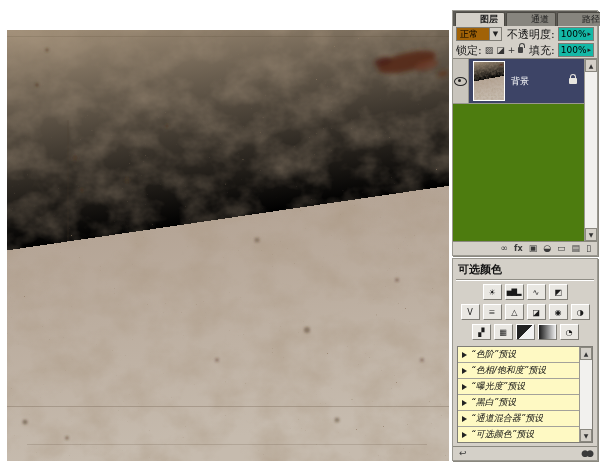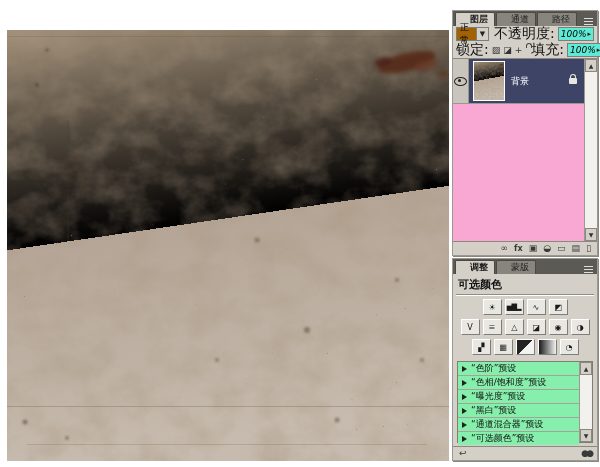--- a/index.html
+++ b/index.html
@@ -5,38 +5,38 @@
   html,body{margin:0;padding:0;background:#fff;}
   body{width:600px;height:467px;position:relative;overflow:hidden;
        font-family:"DejaVu Sans","Liberation Sans",sans-serif;font-size:10px;color:#000;}
   
   .canvas-wrap{position:absolute;left:7px;top:30px;width:442px;height:431px;}
   .canvas-wrap svg{display:block;}
   
   .panel-col{position:absolute;left:452px;top:10px;width:146px;height:451px;display:flex;flex-direction:column;}
   .panel{background:#d4d0c8;border:1px solid #9a9890;box-shadow:1px 1px 0 #8a887f;}
   .tabbar{display:flex;align-items:flex-end;background:#5c5a55;height:14px;padding:1px 2px 0 2px;gap:1px;}
-  .tab{padding:1px 6px 1px 14px;font-size:9px;line-height:11px;background:#87857e;color:#1c1c1c;
+  .tab{padding:1px 6px 1px 24px;font-size:9px;line-height:11px;background:#87857e;color:#1c1c1c;
        border:1px solid #4a4842;border-bottom:none;border-radius:2px 2px 0 0;white-space:nowrap;cursor:default;margin-top:6px;}
   .tab.active{background:#d4d0c8;font-weight:bold;}
   .tab-menu{margin-left:auto;width:13px;height:10px;display:flex;align-items:center;justify-content:center;}
   .menu-lines{width:9px;height:7px;background:repeating-linear-gradient(#ddd 0 1px,transparent 1px 3px);}
   
   .lp-row{display:flex;align-items:center;gap:3px;padding:1px 3px;height:14px;}
   .select-box{display:flex;align-items:center;background:#a16207;border:1px solid #7f7d76;height:12px;}
   .select-box .val{padding:0 3px;flex:1;font-size:9px;}
   .dd-btn{width:11px;height:100%;background:#d4d0c8;border-left:1px solid #7f7d76;
           display:flex;align-items:center;justify-content:center;font-size:7px;color:#222;}
-  .mini-label{font-size:14px;white-space:nowrap;color:#111;}
-  .val-box{display:flex;align-items:center;background:#5eead4;border:1px solid #7f7d76;height:12px;padding:0 2px;font-size:9px;font-style:italic;}
+  .mini-label{font-size:11px;white-space:nowrap;color:#111;}
+  .val-box{display:flex;align-items:center;background:#14b8a6;border:1px solid #7f7d76;height:12px;padding:0 2px;font-size:9px;}
   .spin{font-size:7px;color:#222;margin-left:1px;}
   .lock-icons{display:flex;align-items:center;gap:3px;}
   .lock-icons span{font-size:9px;line-height:10px;color:#333;}
   
-  .layer-list{flex:1;display:flex;background:#f9a8d4;border-top:1px solid #8a887f;min-height:0;}
+  .layer-list{flex:1;display:flex;background:#4d7c0f;border-top:1px solid #8a887f;min-height:0;}
   .layer-rows{flex:1;min-width:0;}
   .layer-row{display:flex;align-items:stretch;height:44px;border-bottom:1px solid #9a9890;}
   .eye-cell{width:15px;background:#c9c5bd;border-right:1px solid #9a9890;display:flex;align-items:center;justify-content:center;}
   .eye{width:11px;height:7px;border:1px solid #222;border-radius:50%;position:relative;}
   .eye::after{content:"";position:absolute;left:3px;top:1px;width:3px;height:3px;background:#222;border-radius:50%;}
   .layer-main{flex:1;background:#3d4466;display:flex;align-items:center;gap:6px;padding:0 4px;color:#fff;}
   .thumb{width:30px;height:38px;border:1px solid #fff;background:#b3a294;flex:none;}
   .layer-name{font-size:9px;color:#fff;}
   .padlock{width:8px;height:6px;background:#e8e6e0;border-radius:1px;position:relative;margin-left:auto;margin-right:3px;}
   .padlock::before{content:"";position:absolute;top:-4px;left:1px;width:4px;height:4px;border:1px solid #e8e6e0;border-bottom:none;border-radius:3px 3px 0 0;}
@@ -61,21 +61,21 @@
             display:flex;align-items:center;justify-content:center;font-size:9px;line-height:10px;color:#1a1a1a;overflow:hidden;}
   .adj-icon .g{transform:scale(.9);}
   .i-gradient-map-icon{background:linear-gradient(90deg,#1a1a1a,#f2f2f2);}
   .i-gradient-map-icon .g{visibility:hidden;}
   .i-threshold-icon{background:linear-gradient(135deg,#222 49%,#f2f2f2 51%);}
   .i-threshold-icon .g{visibility:hidden;}
   .i-levels-icon .g{letter-spacing:-1px;font-size:8px;}
   
   .preset-wrap{flex:1;display:flex;margin:4px 4px 3px 4px;border:1px solid #7f7d76;background:#d4d0c8;min-height:0;}
   .preset-rows{flex:1;min-width:0;display:flex;flex-direction:column;}
-  .preset-row{flex:1;display:flex;align-items:center;gap:4px;padding:0 4px;border-bottom:1px solid #a4a29a;background:#86efac;}
+  .preset-row{flex:1;display:flex;align-items:center;gap:4px;padding:0 4px;border-bottom:1px solid #a4a29a;background:#fef9c3;font-style:italic;}
   .preset-row:last-child{border-bottom:none;}
   .tri-right{width:0;height:0;border-left:5px solid #222;border-top:3px solid transparent;border-bottom:3px solid transparent;flex:none;}
   .preset-label{font-size:9px;white-space:nowrap;overflow:hidden;color:#111;}
   .adj-footer{justify-content:space-between;}
   .clip-circles{letter-spacing:-3px;font-size:8px;color:#3a3a3a;}
 </style>
 </head>
 <body>
 
 <div class="canvas-wrap">
@@ -204,29 +204,20 @@
         <span class="fi i-layer-style-icon"><i class="g" style="font-style:inherit">fx</i></span>
         <span class="fi i-layer-mask-icon"><i class="g" style="font-style:inherit">▣</i></span>
         <span class="fi i-adjustment-layer-icon"><i class="g" style="font-style:inherit">◒</i></span>
         <span class="fi i-new-group-icon"><i class="g" style="font-style:inherit">▭</i></span>
         <span class="fi i-new-layer-icon"><i class="g" style="font-style:inherit">▤</i></span>
         <span class="fi i-delete-layer-icon"><i class="g" style="font-style:inherit">▯</i></span>
       </div>
   </div>
 
   <div class="panel adj-panel">
-    <div class="tabbar">
-      <div class="tabs-host" style="display:flex;gap:1px;">
-          <div class="tab active"><span>调整</span></div>
-          <div class="tab"><span>蒙版</span></div>
-        </div>
-      <div class="tab-menu">
-          <span class="menu-lines"></span>
-        </div>
-    </div>
 
     <div class="adj-title">可选颜色</div>
     <div class="adj-divider"></div>
 
     <div class="adj-rows">
       <div class="adj-row">
           <span class="adj-icon i-brightness-contrast-icon">
             <span class="g">☀</span>
           </span>
           <span class="adj-icon i-levels-icon">

